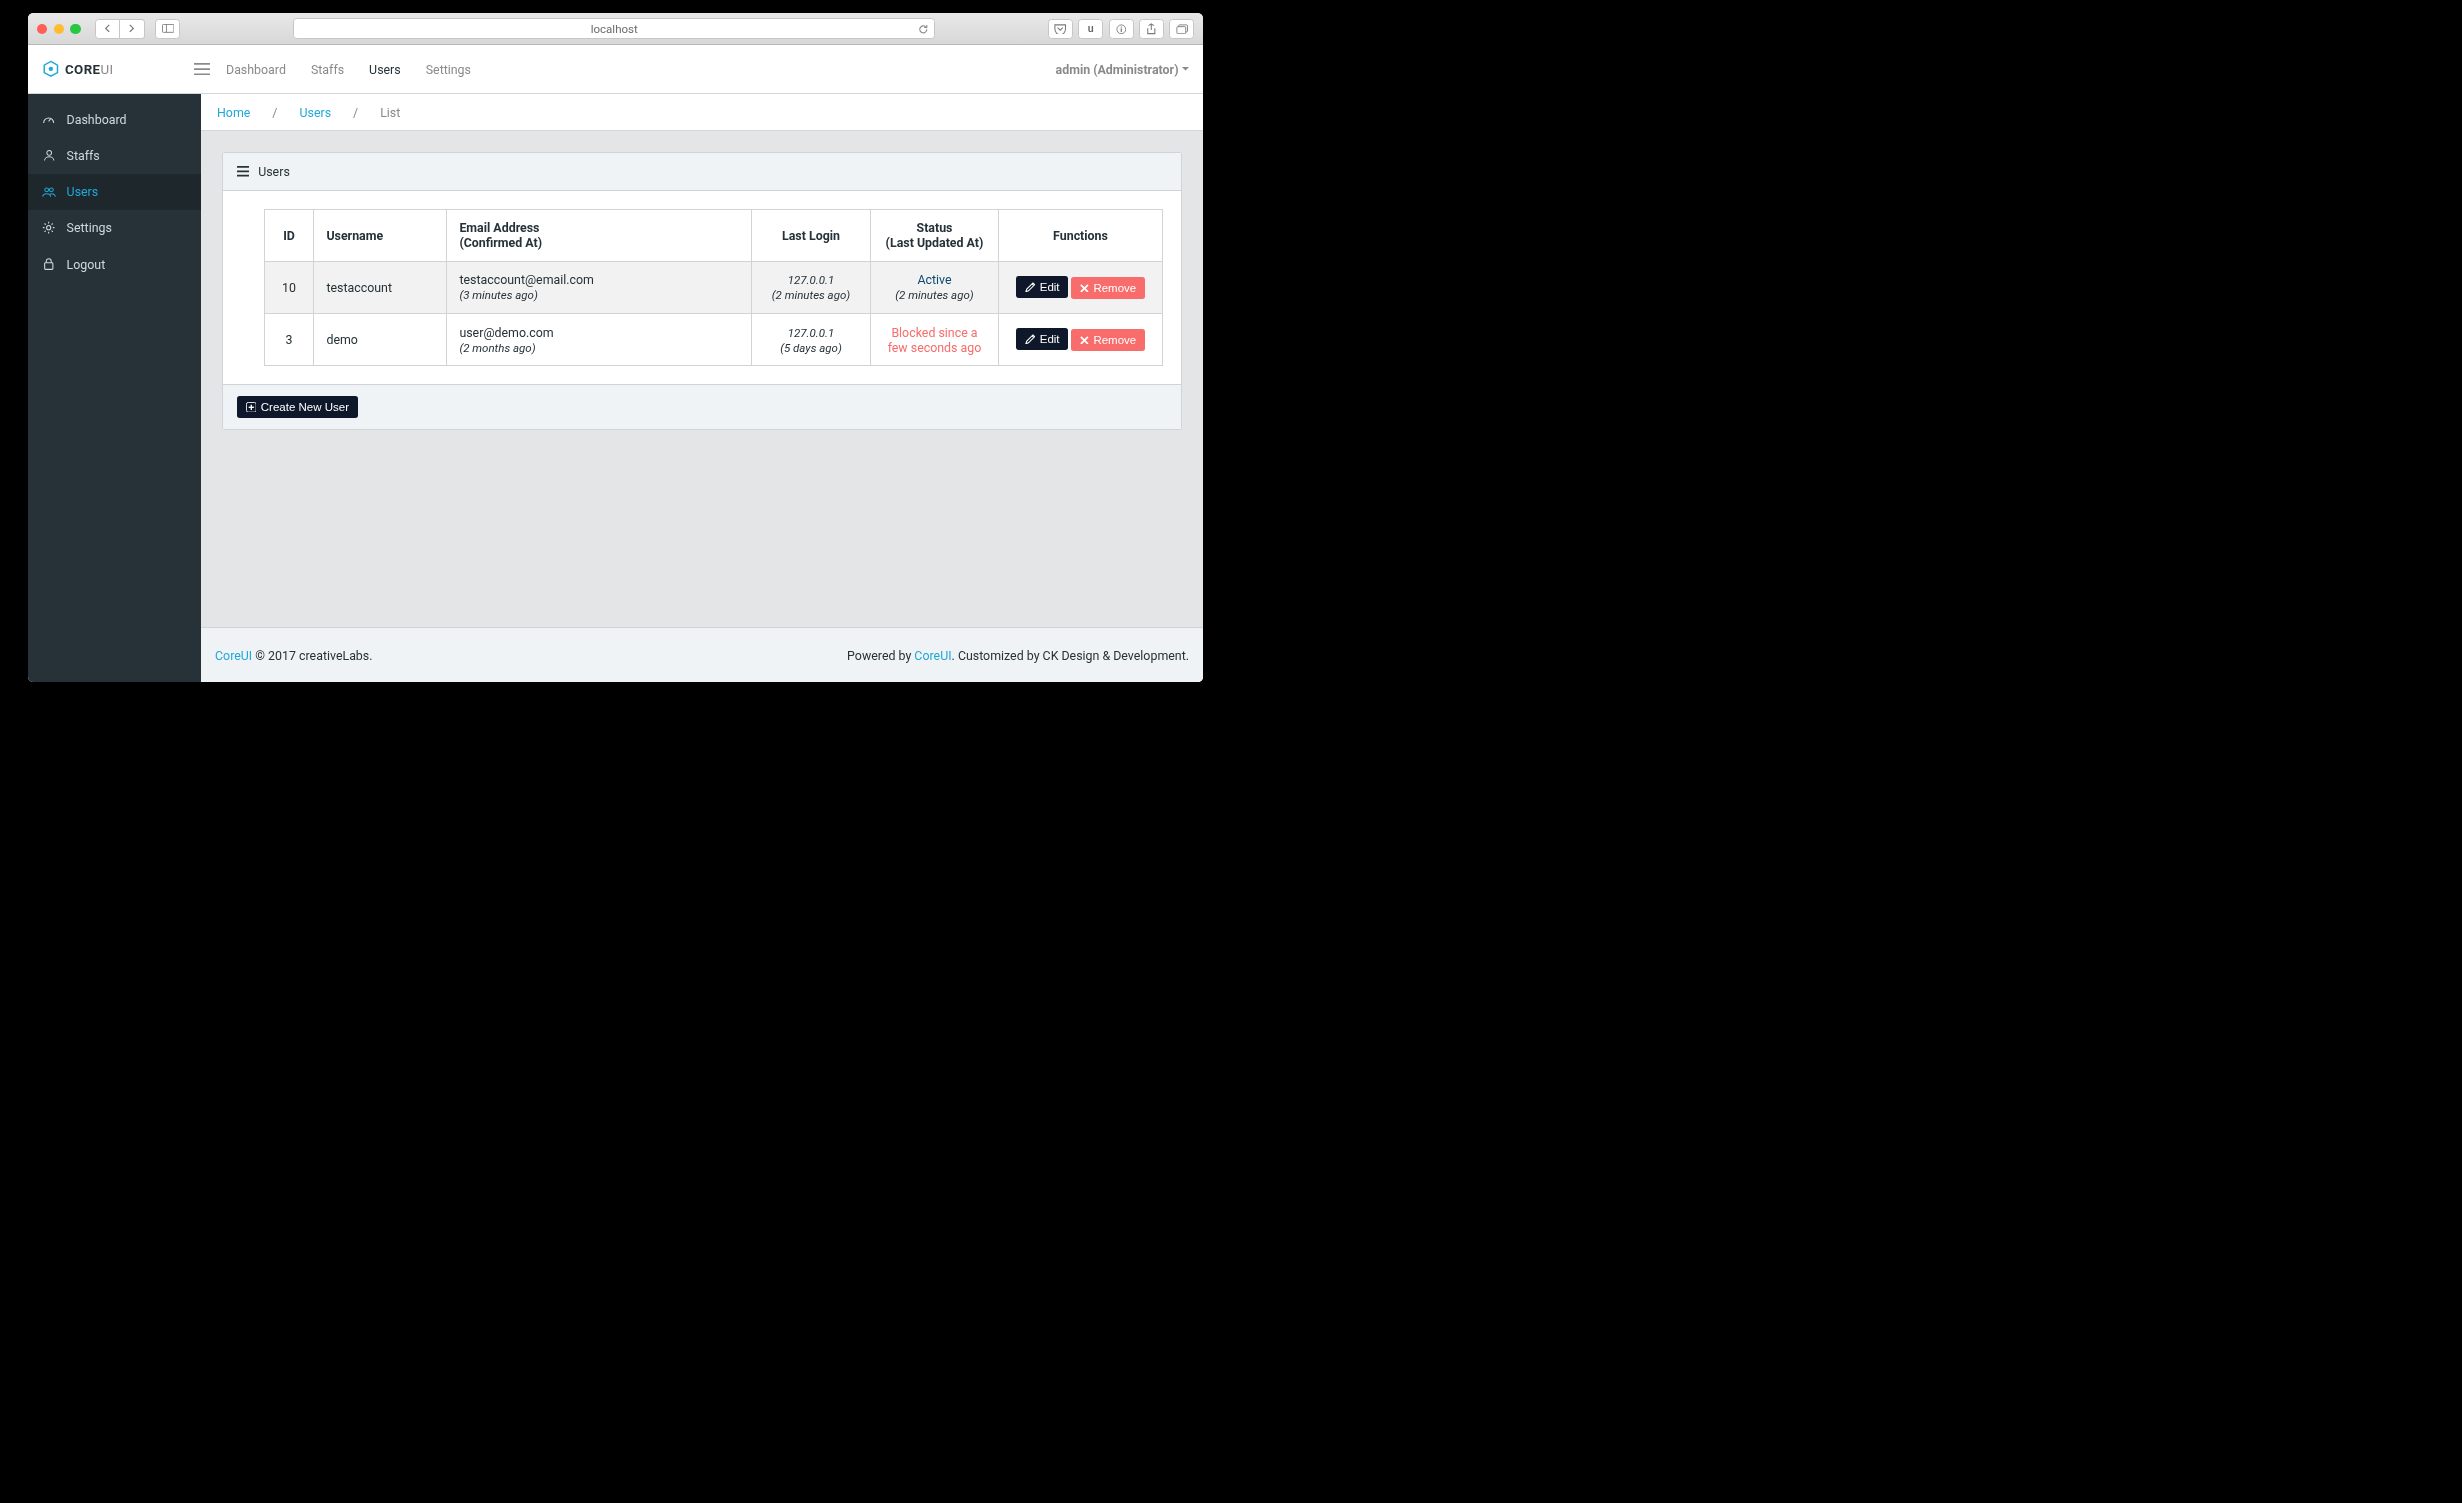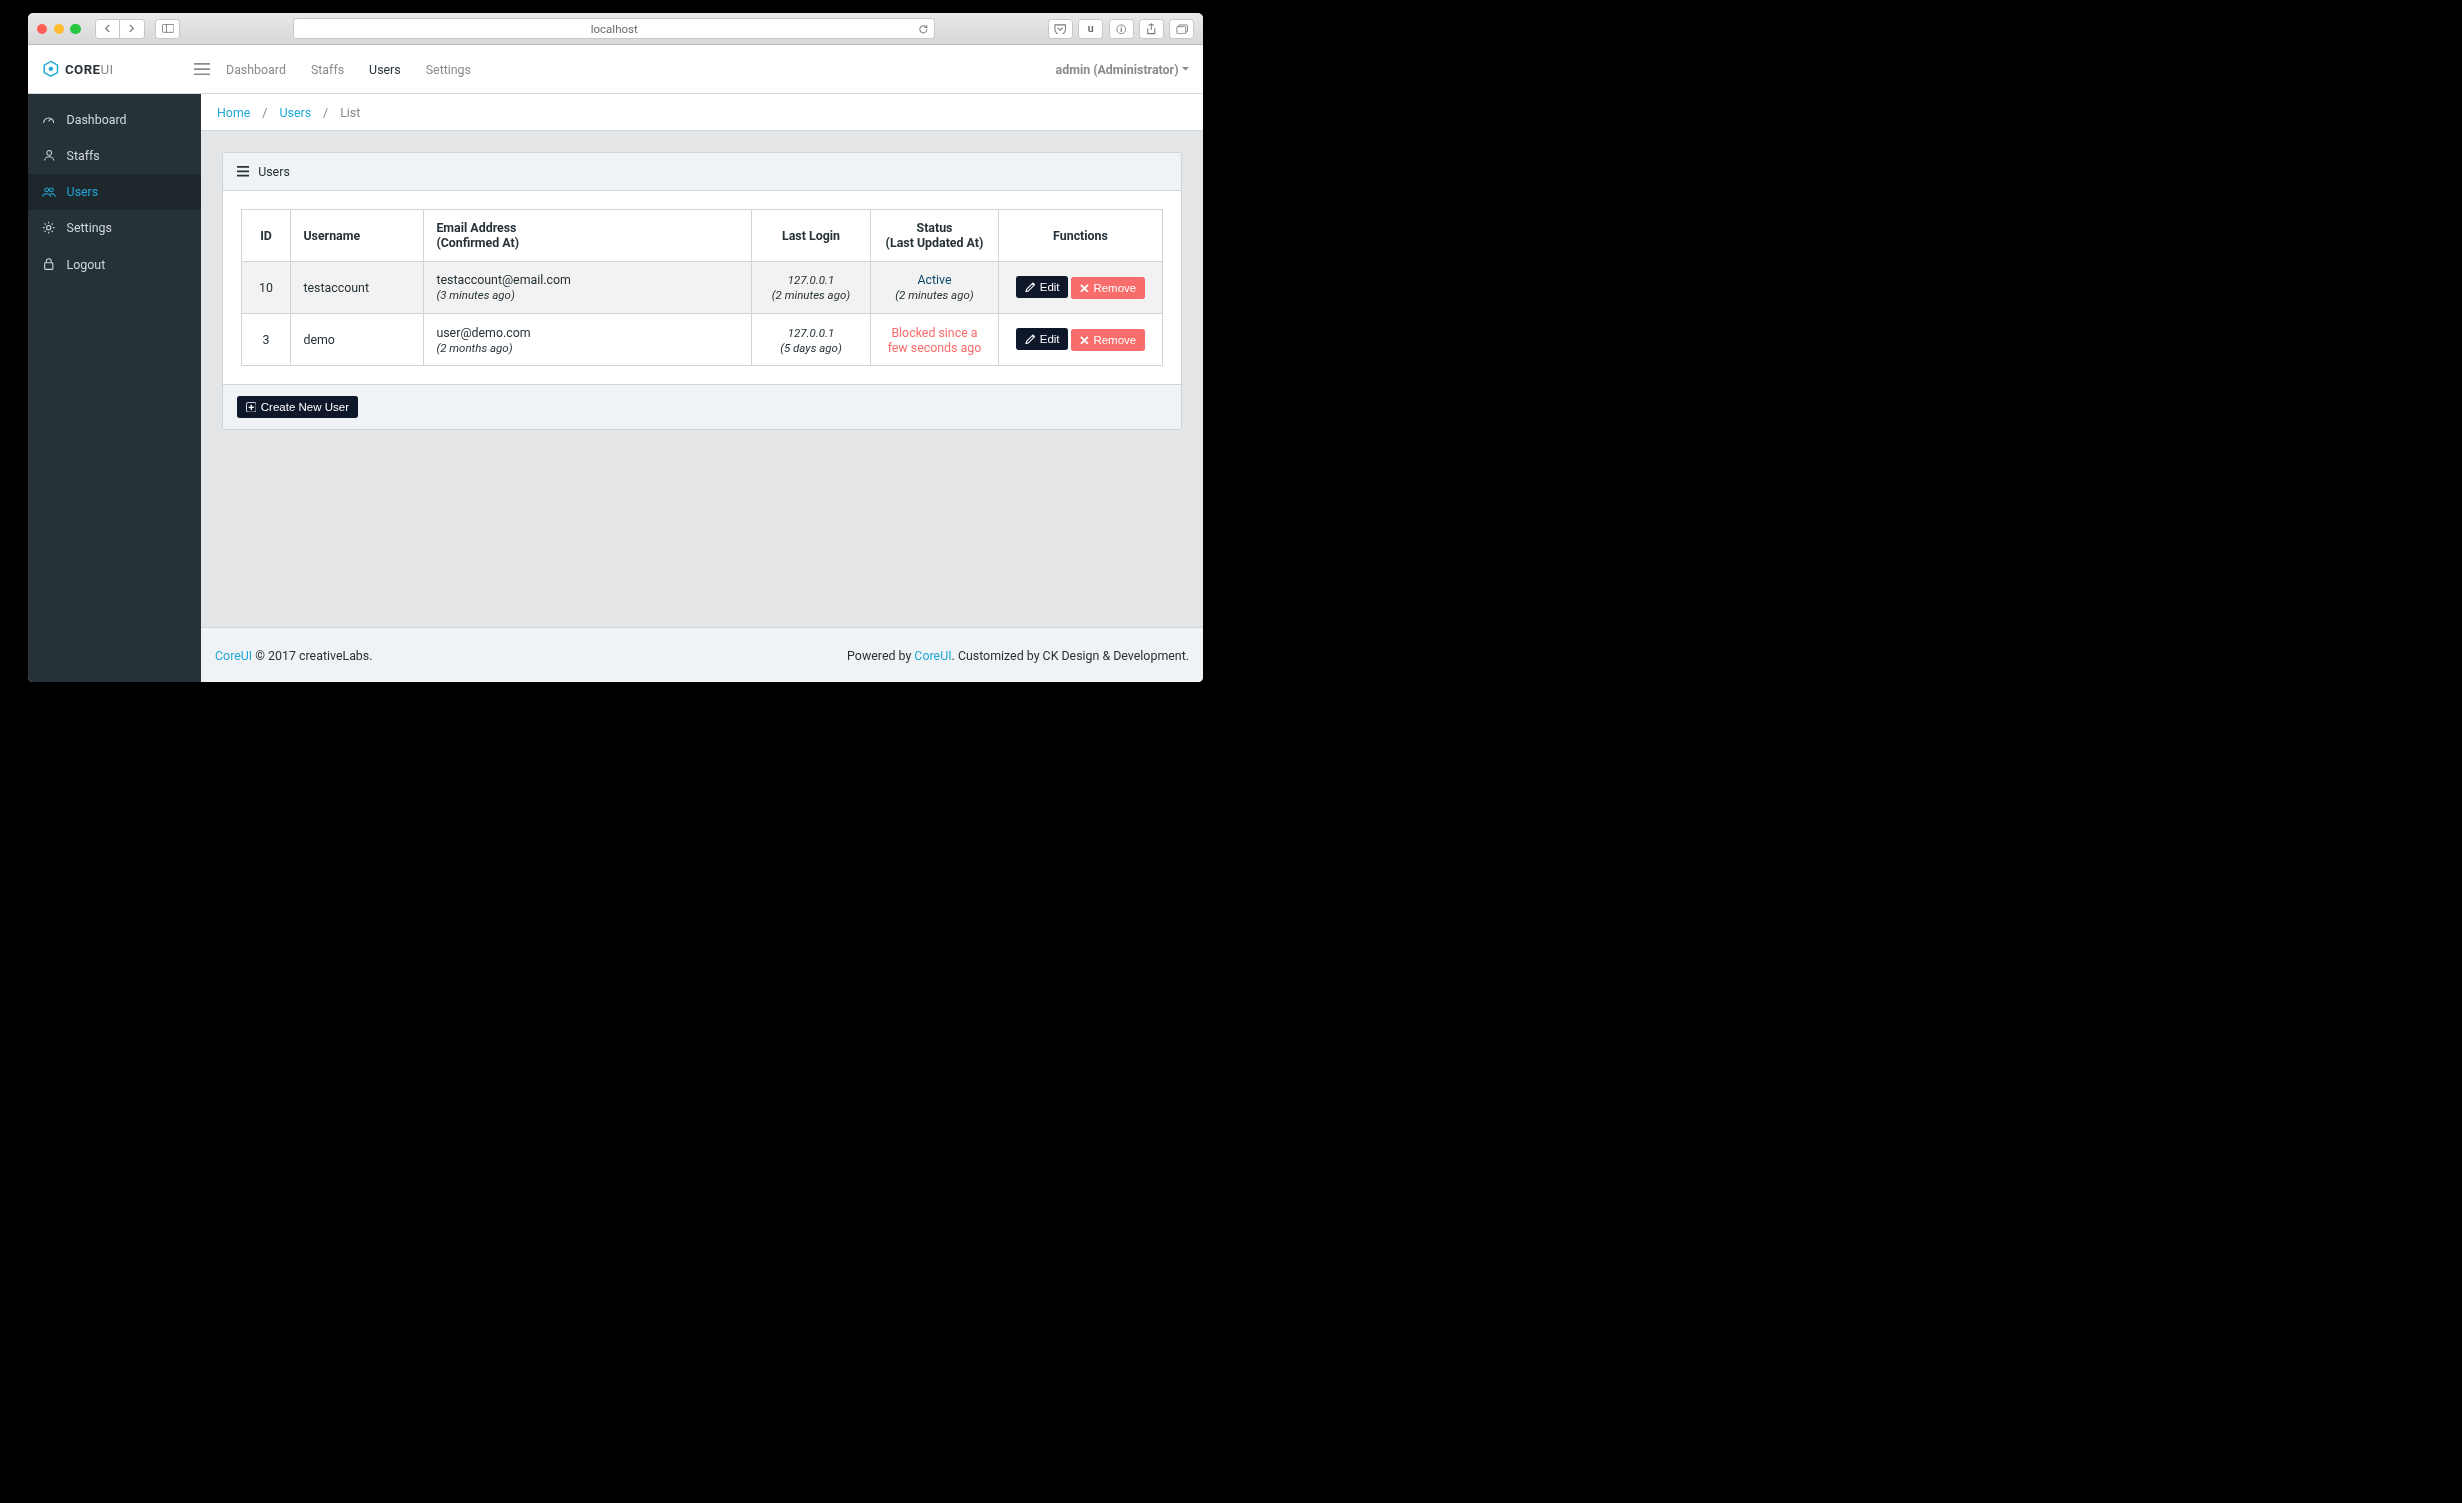--- a/index.html
+++ b/index.html
@@ -81,32 +81,32 @@
   width:173px;background:#263238;color:#fff;display:flex;flex-direction:column;padding-top:7px;
 }
 .side-item{
   display:flex;align-items:center;gap:10.6px;padding:10.6px 14px;color:#cfd8dc;font-size:12.4px;
 }
 .side-item.active{background:#1e272c;color:#20a8d8;}
 .side-item .s-icon{width:14px;display:flex;justify-content:center;color:inherit;}
 .main{flex:1;background:#e4e5e6;display:flex;flex-direction:column;min-width:0;}
 .breadcrumb{
   background:#fff;border-bottom:0.9px solid #cfd8dc;padding:10.6px 16px;font-size:12.4px;
-  display:flex;gap:12px;align-items:center;
+  display:flex;gap:22px;align-items:center;
 }
 .breadcrumb a{color:#20a8d8;text-decoration:none;}
 .breadcrumb .sep{color:#8a8a8a;}
 .breadcrumb .cur{color:#8a8a8a;}
 .content{padding:21px;}
 .card{background:#fff;border:0.9px solid #d1d4d7;border-radius:1.8px;}
 .card-header{
   background:#f0f3f5;border-bottom:0.9px solid #d1d4d7;padding:10.6px 14px;
   display:flex;align-items:center;gap:8.8px;font-size:12.4px;color:#263238;
 }
-.card-body{padding:18px;}
+.card-body{padding:18px;margin-left:23px;}
 table.data{width:100%;border-collapse:collapse;}
 table.data th,table.data td{
   border:0.9px solid #d1d4d7;padding:10.6px 12.4px;font-size:12.4px;vertical-align:middle;
 }
 table.data th{background:#fff;text-align:center;font-weight:700;}
 table.data th.left{text-align:left;}
 td.center{text-align:center;}
 tr.striped td{background:#f2f2f2;}
 .sub{font-style:italic;color:#263238;font-size:11.5px;}
 .status-active{color:#0c4a6e;}

